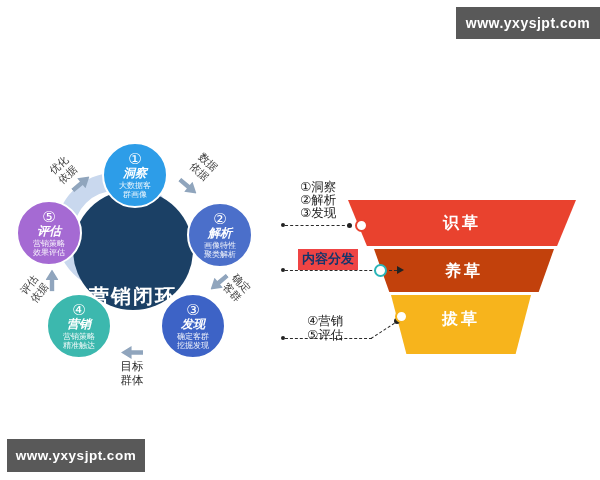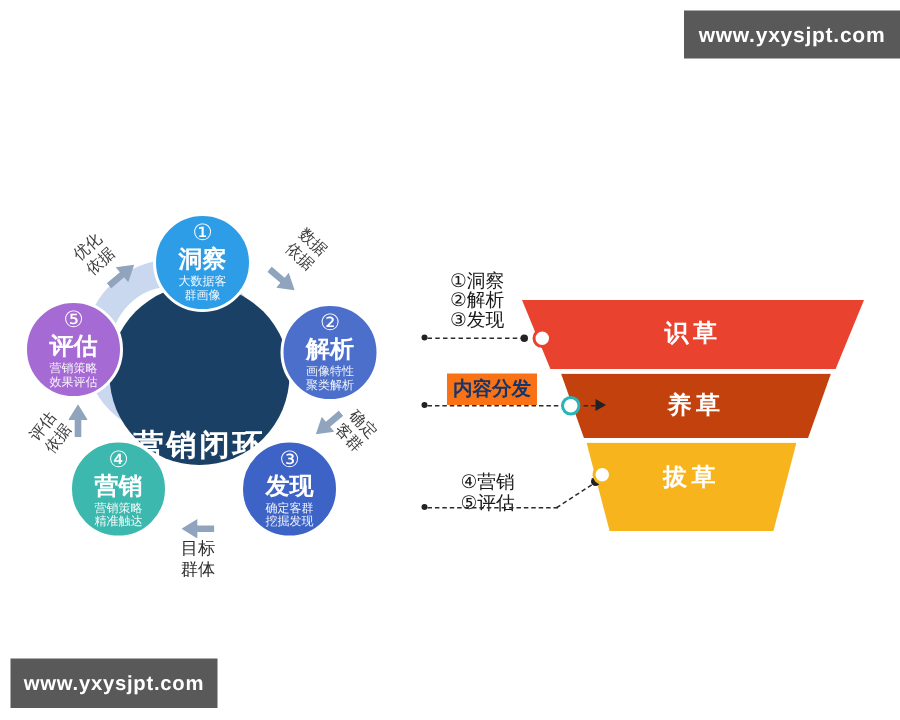--- a/index.html
+++ b/index.html
@@ -39,21 +39,21 @@
     display: flex; align-items: flex-end; justify-content: center;
     color: #ffffff; font-size: 20px; font-weight: bold; letter-spacing: 2px;
   }
   .node {
     position: absolute; width: 66px; height: 66px; border-radius: 50%;
     border: 2px solid #ffffff;
     display: flex; flex-direction: column; align-items: center; justify-content: center;
     color: #ffffff; text-align: center;
   }
   .node .num { font-size: 15px; line-height: 1.05; }
-  .node .nm  { font-size: 16px; font-weight: bold; line-height: 1.2; }
+  .node .nm  { font-size: 12px; font-weight: bold; line-height: 1.2; font-style: italic; }
   .node .sub { font-size: 8px; line-height: 1.15; color: rgba(255,255,255,0.92); }
   .node.n1 { left: 102px; top: 142px; }
   .node.n2 { left: 187px; top: 202px; }
   .node.n3 { left: 160px; top: 293px; }
   .node.n4 { left: 46px;  top: 293px; }
   .node.n5 { left: 16px;  top: 200px; }
 
   .cyc-arrow {
     position: absolute; width: 22px; height: 13px;
     clip-path: polygon(0 33%, 52% 33%, 52% 0, 100% 50%, 52% 100%, 52% 67%, 0 67%);
@@ -207,21 +207,21 @@
     <div class="ann a1">
       <span>①洞察</span>
       <span>②解析</span>
       <span>③发现</span>
     </div>
     <div class="dash d1"></div>
     <div class="dot sm" style="left:281px; top:223px;"></div>
     <div class="dot md" style="left:347px; top:223px;"></div>
     <div class="marker m1" style="border-color: rgb(233, 66, 46);"></div>
 
-    <div class="hl-box" style="background-color: #f97316; color: rgb(21, 53, 107);">内容分发</div>
+    <div class="hl-box" style="background-color: #ef4444; color: rgb(21, 53, 107);">内容分发</div>
     <div class="dash d2"></div>
     <div class="dot sm" style="left:281px; top:268px;"></div>
     <div class="arrow-head"></div>
     <div class="marker m2" style="border-color: rgb(41, 181, 184);"></div>
 
     <div class="ann a3">
       <span>④营销</span>
       <span>⑤评估</span>
     </div>
     <div class="dash d3h"></div>

